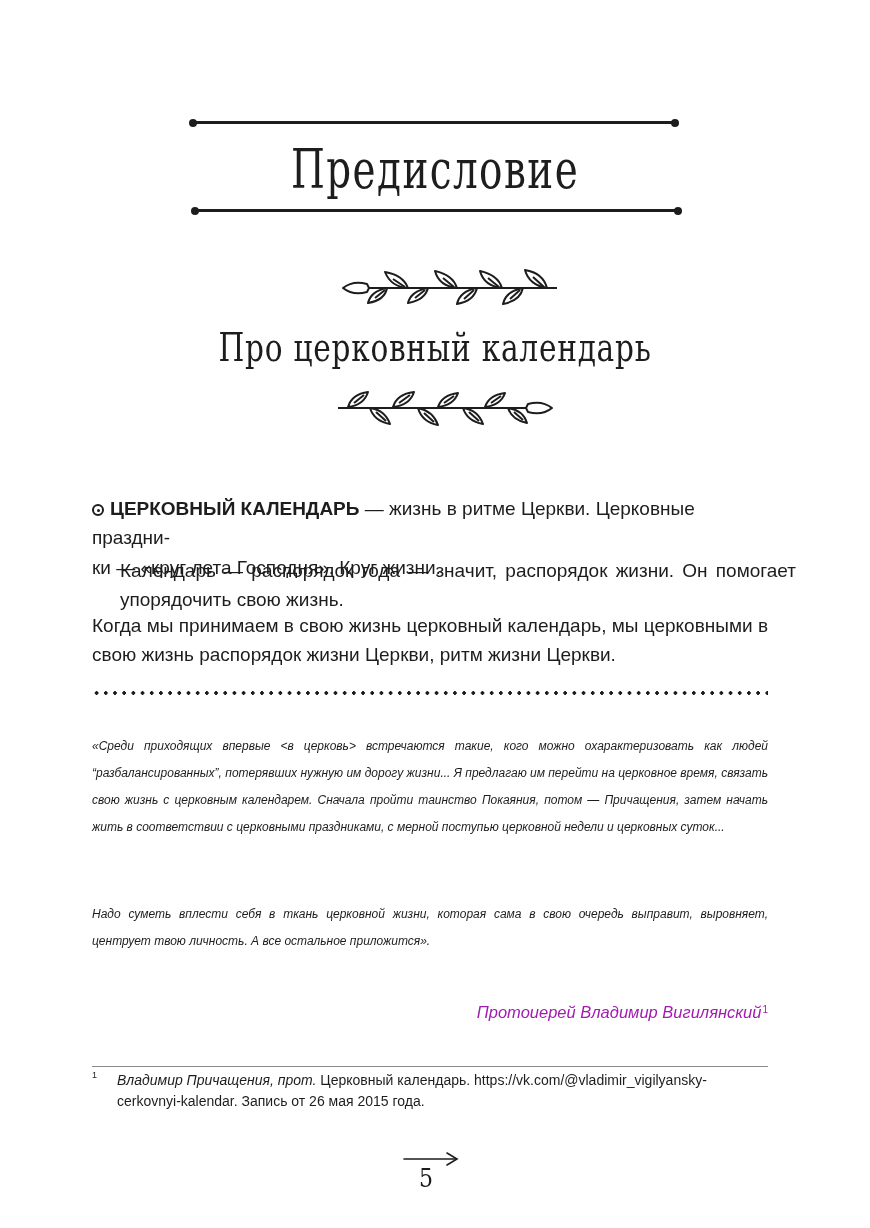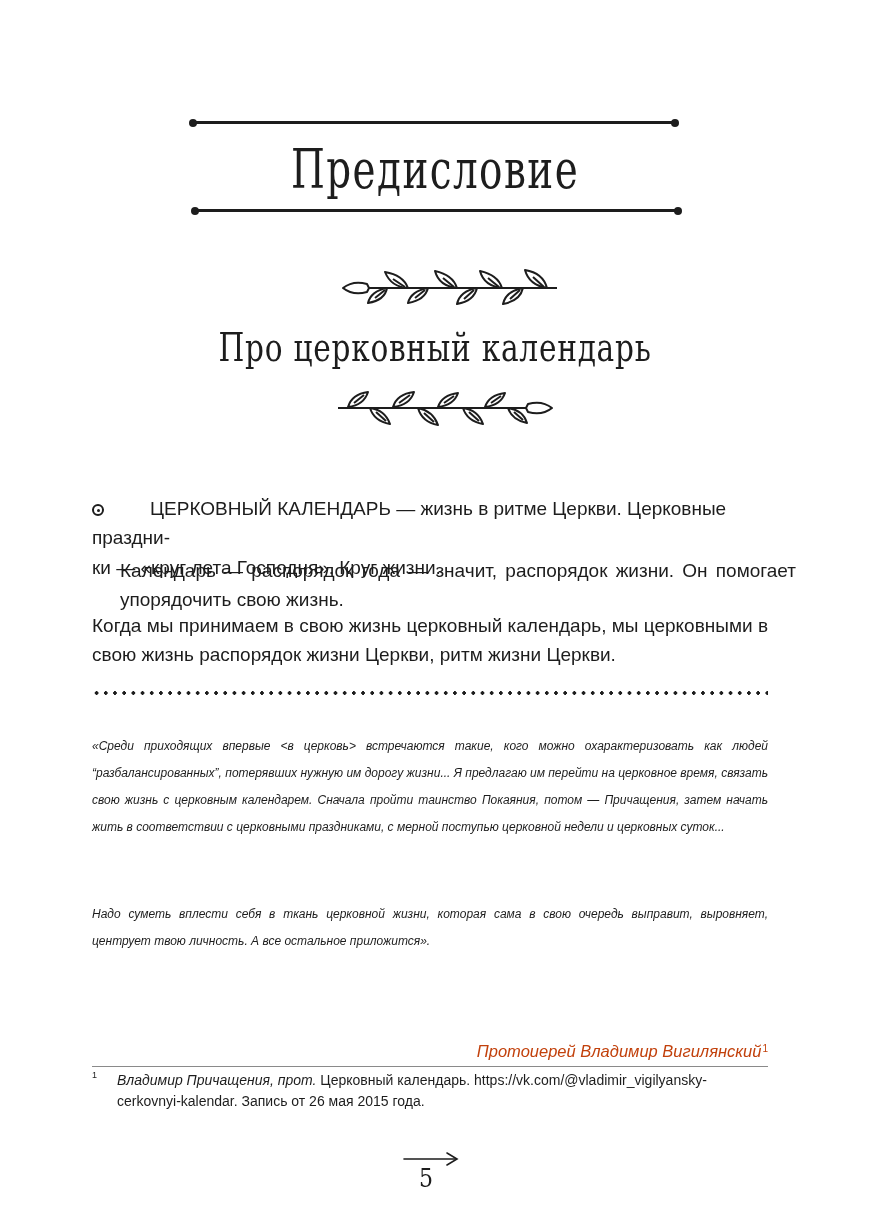--- a/index.html
+++ b/index.html
@@ -23,40 +23,39 @@
       color: #1d1d1d; line-height: 50px;
     }
     .vine { position: absolute; }
 
     
     .para {
       position: absolute; left: 92px; width: 676px;
       font-family: "Liberation Sans", sans-serif; font-size: 19px; line-height: 29.3px;
       color: #1d1d1d; text-align: justify;
     }
-    .para .lead { font-weight: normal; margin-left: 40px; }
+    .para .lead { font-weight: bold; }
     .bullet { display: inline-block; width: 12px; height: 12px; border: 2px solid #1d1d1d; border-radius: 50%; box-sizing: border-box; position: relative; top: 1px; margin-right: 6px; }
     .bullet::after { content: ""; position: absolute; left: 2.5px; top: 2.5px; width: 3px; height: 3px; background: #1d1d1d; border-radius: 50%; }
 
     .dots {
       position: absolute; left: 92px; top: 689px; width: 676px; height: 8px;
       background-image: radial-gradient(circle, #1d1d1d 1.6px, transparent 2px);
       background-size: 9.2px 8px; background-repeat: repeat-x;
     }
 
     .quote {
       position: absolute; left: 92px; width: 676px;
       font-family: "Liberation Sans", sans-serif; font-style: italic; font-size: 12px; line-height: 27px;
       color: #1d1d1d; text-align: justify;
     }
     .signature {
       position: absolute; right: 102px; top: 1000px;
       font-family: "Liberation Sans", sans-serif; font-style: italic; font-size: 16.5px; line-height: 24px;
-      color: #c2410c;
-      margin-top: 39px;
+      color: #a21caf;
     }
     .signature sup { font-size: 10px; font-style: normal; vertical-align: top; position: relative; top: -2px; margin-left: 1px; }
 
     .fn-rule { position: absolute; left: 92px; top: 1066px; width: 676px; height: 1px; background: #8a8a8a; }
     .fn-num { position: absolute; left: 92px; top: 1070px; font-family: "Liberation Sans", sans-serif; font-size: 9px; color: #1d1d1d; }
     .fn-text {
       position: absolute; left: 117px; top: 1070px; width: 640px;
       font-family: "Liberation Sans", sans-serif; font-size: 14px; line-height: 21px; color: #1d1d1d;
     }
     .fn-text .fn-author { font-style: italic; }

